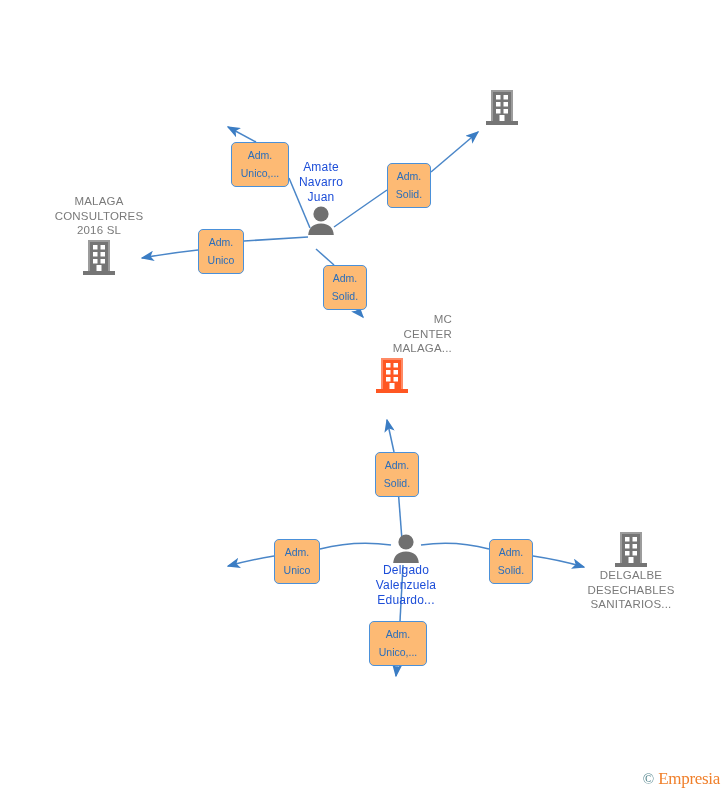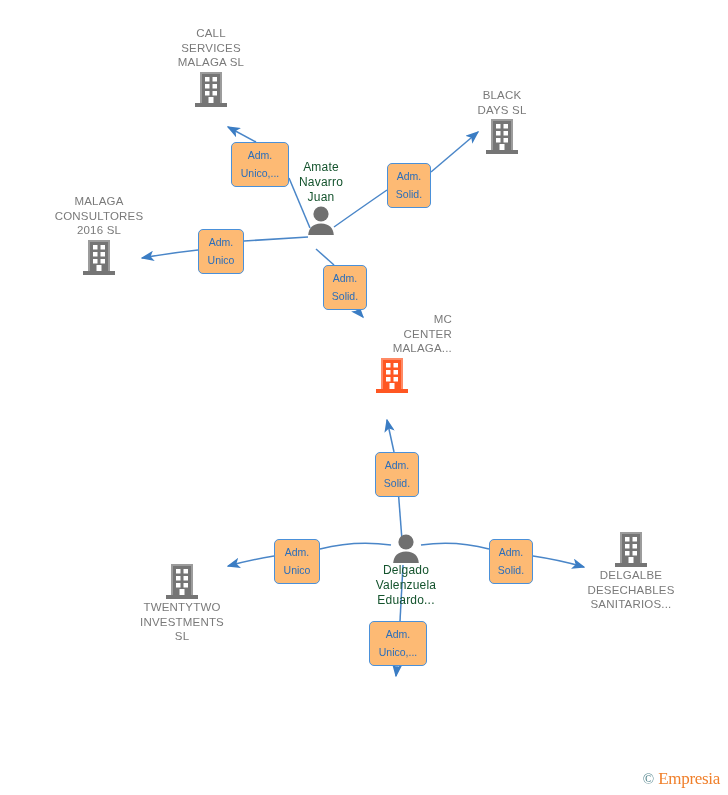--- a/index.html
+++ b/index.html
@@ -34,21 +34,21 @@
     margin-left: -60px;
   }
   .node-label {
     font-size: 11.5px;
     line-height: 14.5px;
     color: #7a7a7a;
     letter-spacing: 0.2px;
     white-space: pre-line;
   }
   .node-label.person-label {
-    color: #14532d;
+    color: #1d4ed8;
     font-size: 12px;
     line-height: 15px;
   }
   .node-icon {
     display: block;
     margin: 0 auto;
   }
   .edge-label {
     position: absolute;
     background: #fdba74;
@@ -112,41 +112,22 @@
     <path d="M 391,545 Q 355,540 320,549" fill="none" stroke="#4a86c8" stroke-width="1.5"></path>
     <path d="M 274,556 Q 250,560 228,566" fill="none" stroke="#4a86c8" stroke-width="1.5" marker-end="url(#arrowhead)"></path>
 
     <path d="M 421,545 Q 455,540 489,549" fill="none" stroke="#4a86c8" stroke-width="1.5"></path>
     <path d="M 533,556 Q 560,560 584,567" fill="none" stroke="#4a86c8" stroke-width="1.5" marker-end="url(#arrowhead)"></path>
 
     <path d="M 403,565 L 400,621" fill="none" stroke="#4a86c8" stroke-width="1.5"></path>
     <path d="M 398,657 L 396,676" fill="none" stroke="#4a86c8" stroke-width="1.5" marker-end="url(#arrowhead)"></path>
   </svg>
 
-  <div class="node" style="left:211px; top:26px;">
-    <div class="node-label">CALL
-SERVICES
-MALAGA  SL</div>
-    <svg class="node-icon" width="34" height="38" viewBox="0 0 34 38" xmlns="http://www.w3.org/2000/svg">
-      <rect x="6" y="2" width="22" height="31" fill="#9c9c9c"></rect>
-      <rect x="8" y="4" width="18" height="29" fill="#757575"></rect>
-      <rect x="1" y="33" width="32" height="4" fill="#757575"></rect>
-      <rect x="11" y="7" width="4.5" height="4.5" fill="#fff"></rect>
-      <rect x="18.5" y="7" width="4.5" height="4.5" fill="#fff"></rect>
-      <rect x="11" y="14" width="4.5" height="4.5" fill="#fff"></rect>
-      <rect x="18.5" y="14" width="4.5" height="4.5" fill="#fff"></rect>
-      <rect x="11" y="21" width="4.5" height="4.5" fill="#fff"></rect>
-      <rect x="18.5" y="21" width="4.5" height="4.5" fill="#fff"></rect>
-      <rect x="14.5" y="27" width="5" height="6" fill="#fff"></rect>
-    </svg>
-  </div>
 
   <div class="node" style="left:502px; top:88px;">
-    <div class="node-label">BLACK
-DAYS  SL</div>
     <svg class="node-icon" width="34" height="38" viewBox="0 0 34 38" xmlns="http://www.w3.org/2000/svg">
       <rect x="6" y="2" width="22" height="31" fill="#9c9c9c"></rect>
       <rect x="8" y="4" width="18" height="29" fill="#757575"></rect>
       <rect x="1" y="33" width="32" height="4" fill="#757575"></rect>
       <rect x="11" y="7" width="4.5" height="4.5" fill="#fff"></rect>
       <rect x="18.5" y="7" width="4.5" height="4.5" fill="#fff"></rect>
       <rect x="11" y="14" width="4.5" height="4.5" fill="#fff"></rect>
       <rect x="18.5" y="14" width="4.5" height="4.5" fill="#fff"></rect>
       <rect x="11" y="21" width="4.5" height="4.5" fill="#fff"></rect>
       <rect x="18.5" y="21" width="4.5" height="4.5" fill="#fff"></rect>
@@ -203,51 +184,34 @@
   <div class="node" style="left:406px; top:533px;">
     <svg class="node-icon" width="32" height="30" viewBox="0 0 32 30" xmlns="http://www.w3.org/2000/svg">
       <circle cx="16" cy="9" r="7.6" fill="#707070"></circle>
       <path d="M16,18.5 C7.5,18.5 3.6,23.5 3.2,30 L28.8,30 C28.4,23.5 24.5,18.5 16,18.5 Z" fill="#707070"></path>
     </svg>
     <div class="node-label person-label">Delgado
 Valenzuela
 Eduardo...</div>
   </div>
 
-  <div class="node" style="left:182px; top:562px;">
+
+  <div class="node" style="left:631px; top:530px;">
     <svg class="node-icon" width="34" height="38" viewBox="0 0 34 38" xmlns="http://www.w3.org/2000/svg">
       <rect x="6" y="2" width="22" height="31" fill="#9c9c9c"></rect>
       <rect x="8" y="4" width="18" height="29" fill="#757575"></rect>
       <rect x="1" y="33" width="32" height="4" fill="#757575"></rect>
       <rect x="11" y="7" width="4.5" height="4.5" fill="#fff"></rect>
       <rect x="18.5" y="7" width="4.5" height="4.5" fill="#fff"></rect>
       <rect x="11" y="14" width="4.5" height="4.5" fill="#fff"></rect>
       <rect x="18.5" y="14" width="4.5" height="4.5" fill="#fff"></rect>
       <rect x="11" y="21" width="4.5" height="4.5" fill="#fff"></rect>
       <rect x="18.5" y="21" width="4.5" height="4.5" fill="#fff"></rect>
       <rect x="14.5" y="27" width="5" height="6" fill="#fff"></rect>
     </svg>
-    <div class="node-label">TWENTYTWO
-INVESTMENTS
-SL</div>
-  </div>
-
-  <div class="node" style="left:631px; top:530px;">
-    <svg class="node-icon" width="34" height="38" viewBox="0 0 34 38" xmlns="http://www.w3.org/2000/svg">
-      <rect x="6" y="2" width="22" height="31" fill="#9c9c9c"></rect>
-      <rect x="8" y="4" width="18" height="29" fill="#757575"></rect>
-      <rect x="1" y="33" width="32" height="4" fill="#757575"></rect>
-      <rect x="11" y="7" width="4.5" height="4.5" fill="#fff"></rect>
-      <rect x="18.5" y="7" width="4.5" height="4.5" fill="#fff"></rect>
-      <rect x="11" y="14" width="4.5" height="4.5" fill="#fff"></rect>
-      <rect x="18.5" y="14" width="4.5" height="4.5" fill="#fff"></rect>
-      <rect x="11" y="21" width="4.5" height="4.5" fill="#fff"></rect>
-      <rect x="18.5" y="21" width="4.5" height="4.5" fill="#fff"></rect>
-      <rect x="14.5" y="27" width="5" height="6" fill="#fff"></rect>
-    </svg>
     <div class="node-label">DELGALBE
 DESECHABLES
 SANITARIOS...</div>
   </div>
 
 
   <div class="edge-label" style="left:231px; top:142px; width:58px;">Adm.
 Unico,...</div>
 
   <div class="edge-label" style="left:387px; top:163px; width:44px;">Adm.

